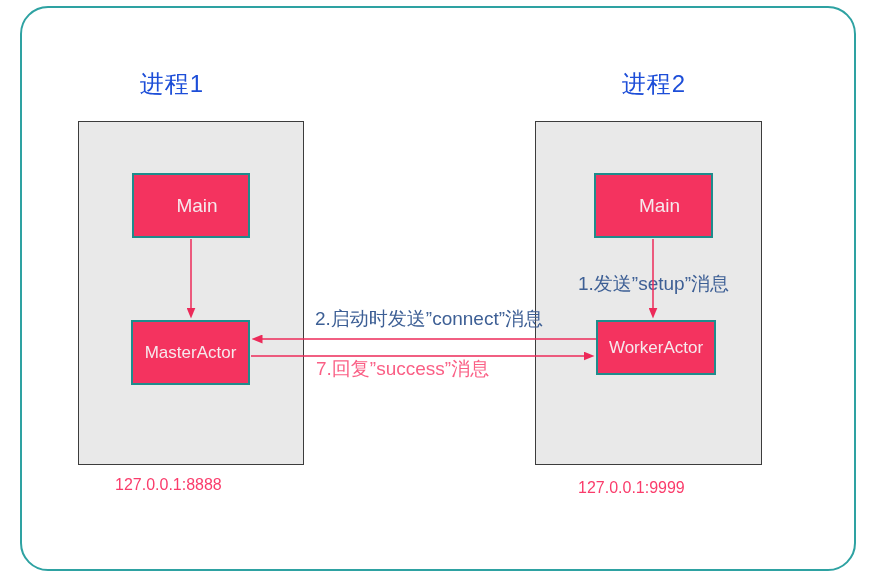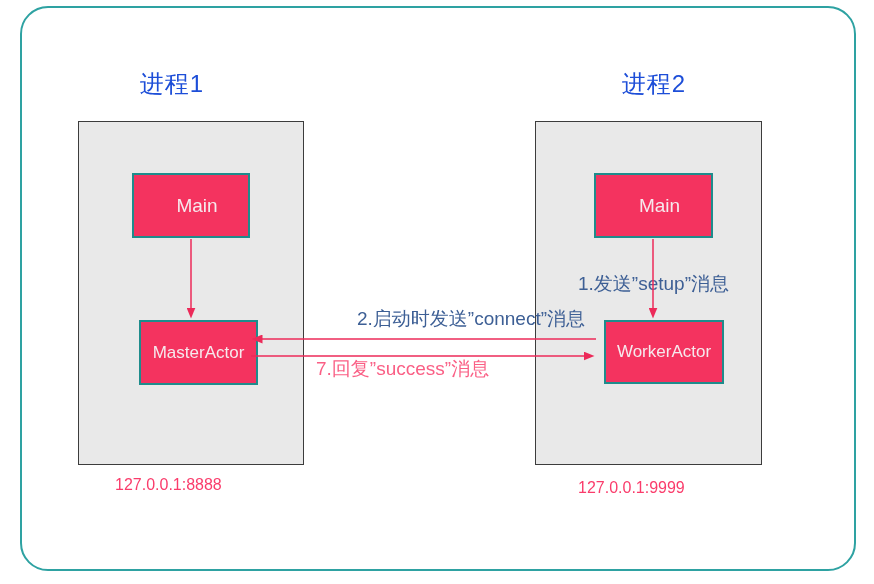--- a/index.html
+++ b/index.html
@@ -43,21 +43,21 @@
     position: absolute;
     background: #F4335F;
     border: 2px solid #1E8C8C;
     box-sizing: border-box;
     display: flex;
     align-items: center;
     justify-content: center;
     color: #F6E9ED;
   }
   .node.main-node { font-size: 19px; padding-left: 12px; }
-  .node.actor-node { font-size: 17px; margin-left: 8px; }
+  .node.actor-node { font-size: 17px; }
   .msg-label {
     position: absolute;
     white-space: nowrap;
     font-size: 19px;
   }
   .msg-blue { color: #3D5F95; }
   .msg-pink { color: #FA5F85; }
   .ip-label {
     position: absolute;
     font-size: 16px;
@@ -93,29 +93,29 @@
   <div class="ip-label" style="left:115px; top:476px;">127.0.0.1:8888</div>
 
   <div class="proc-title" style="left:654px; top:68px;text-align:right;">进程2</div>
 
   <div class="container" style="left:535px; top:121px; width:227px; height:344px;"></div>
 
   <div class="node main-node" style="left:594px; top:173px; width:119px; height:65px;">
     <span>Main</span>
   </div>
 
-  <div class="node actor-node" style="left:596px; top:320px; width:120px; height:64px;">
+  <div class="node actor-node" style="left:596px; top:320px; width:120px; height:55px;">
     <span>WorkerActor</span>
   </div>
 
   <div class="ip-label" style="left:578px; top:479px;">127.0.0.1:9999</div>
 
   <div class="msg-label msg-blue" style="left:578px; top:271px;">1.发送”setup”消息</div>
 
-  <div class="msg-label msg-blue" style="left:315px; top:306px;margin-left:42px;">2.启动时发送”connect”消息</div>
+  <div class="msg-label msg-blue" style="left:315px; top:306px;">2.启动时发送”connect”消息</div>
 
   <div class="msg-label msg-pink" style="left:316px; top:356px;">7.回复”success”消息</div>
 
   <svg class="arrows" width="874" height="584" viewBox="0 0 874 584">
     <defs>
       <marker id="arrowhead" markerUnits="userSpaceOnUse" markerWidth="11" markerHeight="9" refX="0.5" refY="4.5" orient="auto">
         <path d="M0,0 L11,4.5 L0,9 Z" fill="#EC2A59"></path>
       </marker>
     </defs>
     <line x1="191" y1="239" x2="191" y2="308" stroke="#EC2A59" stroke-width="1.5" marker-end="url(#arrowhead)"></line>

